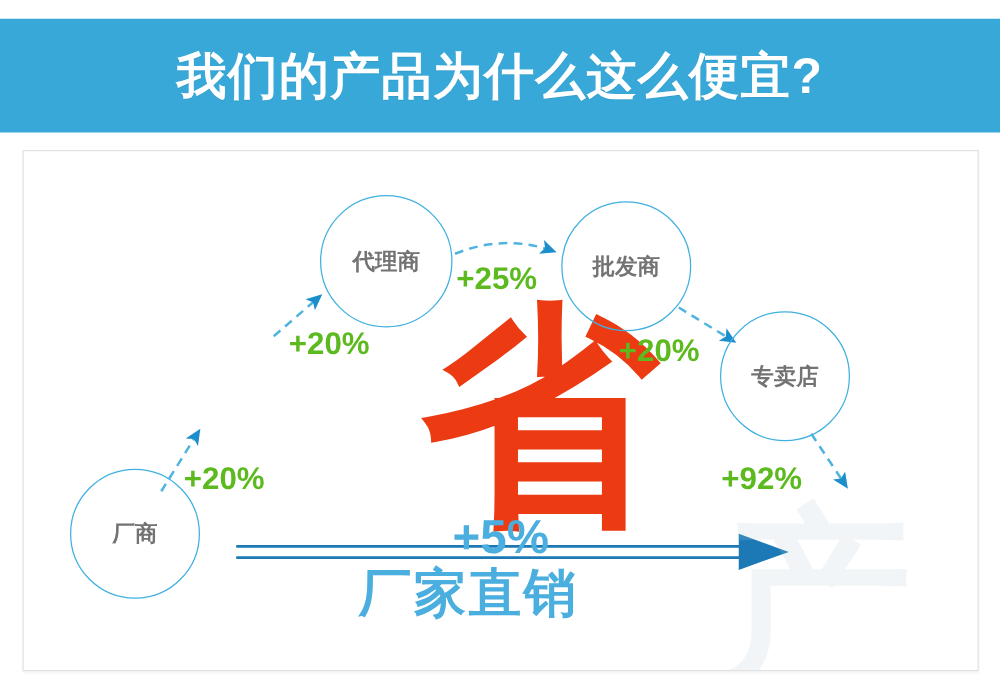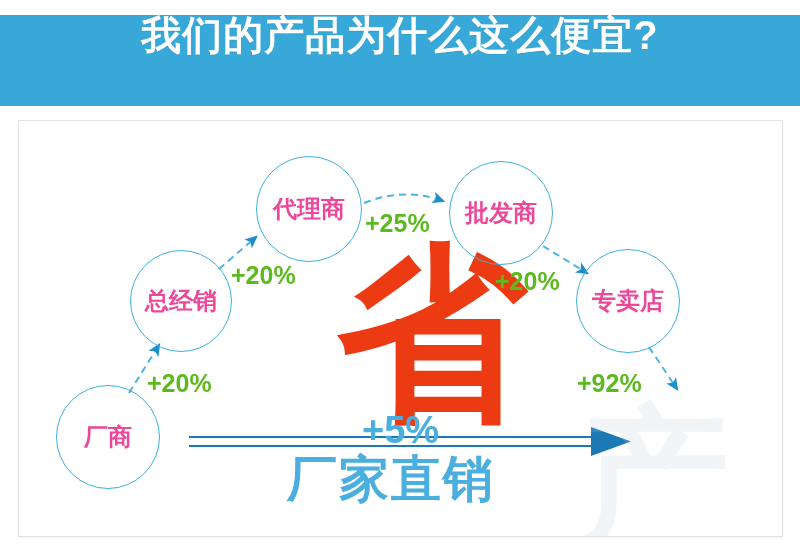--- a/index.html
+++ b/index.html
@@ -17,20 +17,21 @@
 
   
   #header-band {
     position: absolute;
     left: 0;
     top: 15px;
     width: 800px;
     height: 91px;
     background: #37a8d8;
     display: flex;
+    align-items: center;
     justify-content: center;
   }
   #header-title {
     color: #ffffff;
     font-size: 40px;
     font-weight: bold;
     letter-spacing: 1px;
     line-height: 1;
     white-space: nowrap;
     text-shadow: 0 1px 0 rgba(0,0,0,0.06);
@@ -64,22 +65,22 @@
     position: absolute;
     border: 1.6px solid #3fb0e0;
     border-radius: 50%;
     background: rgba(255,255,255,0.0);
     display: flex;
     align-items: center;
     justify-content: center;
     box-sizing: border-box;
   }
   .node-label {
-    color: #ec4899;
-    font-size: 24px;
+    color: #737373;
+    font-size: 18px;
     font-weight: bold;
     white-space: nowrap;
     line-height: 1;
     letter-spacing: 0px;
   }
 
   
   .pct-label {
     position: absolute;
     color: #5cba1e;
@@ -111,21 +112,21 @@
     font-size: 38px;
     font-weight: bold;
     line-height: 1;
     white-space: nowrap;
   }
   #direct-label {
     position: absolute;
     left: 268px;
     top: 333px;
     color: #4aaede;
-    font-size: 50px;
+    font-size: 42px;
     font-weight: bold;
     line-height: 1;
     white-space: nowrap;
     letter-spacing: 2px;
   }
   #watermark {
     position: absolute;
     left: 560px;
     top: 280px;
     color: rgba(180,200,212,0.18);
@@ -169,27 +170,24 @@
       <line x1="170" y1="316" x2="578" y2="316" stroke="#1c79b5" stroke-width="2.2"></line>
       <line x1="170" y1="325" x2="578" y2="325" stroke="#1c79b5" stroke-width="2.2"></line>
       <polygon points="572,306 612,320.5 572,335" fill="#1c79b5"></polygon>
     </g>
   </svg>
 
   <div id="watermark">产</div>
 
   <div id="save-char">省</div>
 
-  <div class="node" style="left:37px; top:264px; width:104px; height:104px;">
+  <div class="node" style="left:37px; top:254px; width:104px; height:104px;">
     <span class="node-label">厂商</span>
   </div>
 
-  <div class="node" style="left:111px; top:129px; width:102px; height:102px;">
-    <span class="node-label">总经销</span>
-  </div>
 
   <div class="node" style="left:237px; top:35px; width:106px; height:106px;">
     <span class="node-label">代理商</span>
   </div>
 
   <div class="node" style="left:557px; top:128px; width:104px; height:104px;">
     <span class="node-label">专卖店</span>
   </div>
 
   <div class="node" style="left:430px; top:40px; width:104px; height:104px;">

